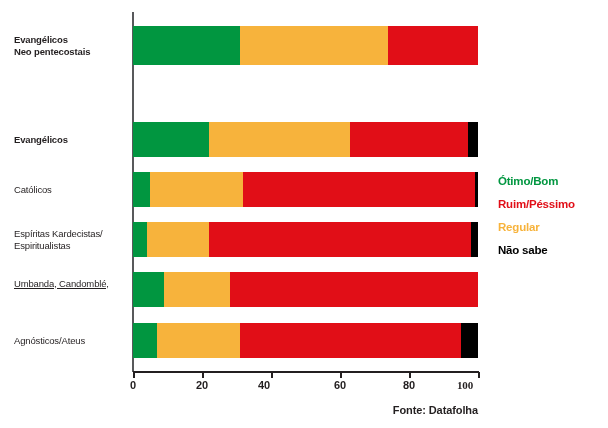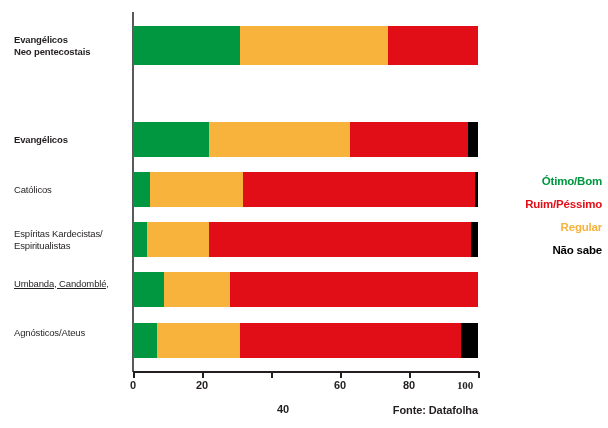--- a/index.html
+++ b/index.html
@@ -101,21 +101,20 @@
     transform: translateX(-50%);
     letter-spacing: -0.2px;
   }
 
   
   .legend {
     position: absolute;
     left: 498px;
     top: 170px;
     width: 104px;
-    text-align: right;
   }
   .legend-item {
     display: block;
     font-size: 11.5px;
     font-weight: bold;
     line-height: 23px;
     letter-spacing: -0.2px;
     white-space: nowrap;
   }
 
@@ -199,31 +198,31 @@
       <div class="cat-label-box" style="top: 227.5px;">
         <span class="ln">Espíritas Kardecistas/</span>
         <span class="ln">Espiritualistas</span>
       </div>
       <div class="cat-label-box" style="top: 183.5px;">
         <span class="ln">Católicos</span>
       </div>
       <div class="cat-label-box" style="top: 277.5px; text-decoration: underline;">
         <span class="ln">Umbanda, Candomblé,</span>
       </div>
-      <div class="cat-label-box" style="top: 327px;">
+      <div class="cat-label-box" style="top: 335px;">
         <span class="ln">Agnósticos/Ateus</span>
       </div>
     </div>
   <div id="ticks-layer">
       <div class="tick" style="left: 133px;"></div>
       <div class="tick-label" style="left: 133px;">0</div>
       <div class="tick" style="left: 202px;"></div>
       <div class="tick-label" style="left: 202px;">20</div>
       <div class="tick" style="left: 271px;"></div>
-      <div class="tick-label" style="left: 283px; margin-top: 24px;">40</div>
+      <div class="tick-label" style="left: 264px;">40</div>
       <div class="tick" style="left: 340px;"></div>
       <div class="tick-label" style="left: 340px;">60</div>
       <div class="tick" style="left: 409px;"></div>
       <div class="tick-label" style="left: 409px;">80</div>
       <div class="tick" style="left: 478px;"></div>
       <div class="tick-label" style="left: 465px; font-family: Liberation Serif, serif;">100</div>
     </div>
 
   <div class="legend" id="legend">
       <span class="legend-item" style="color: rgb(1, 150, 64);">Ótimo/Bom</span>

